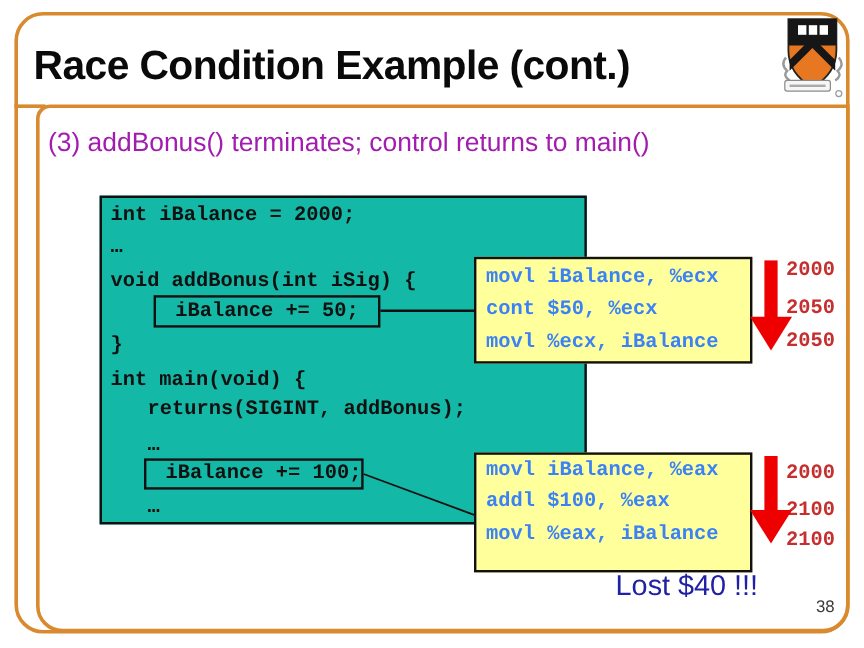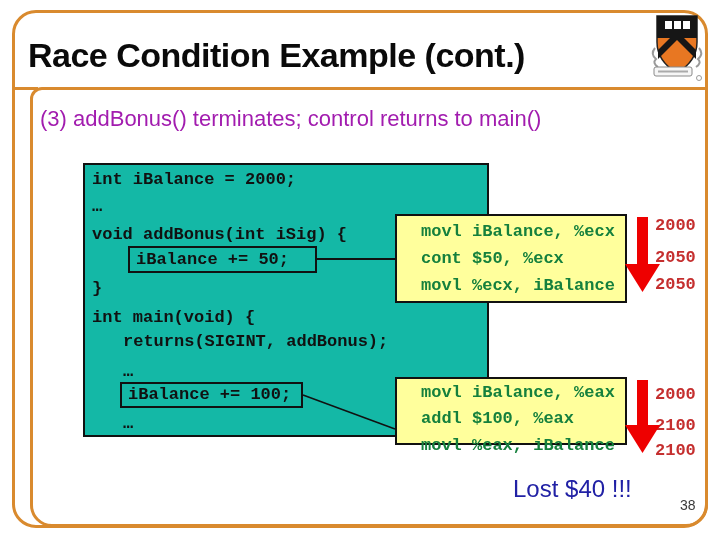--- a/index.html
+++ b/index.html
@@ -80,37 +80,37 @@
     line-height: 20px;
     color: #111111;
     white-space: pre;
   }
   .code-box {
     position: absolute;
     border: 2px solid #111111;
     box-sizing: border-box;
     display: flex;
     align-items: center;
-    padding-left: 6px;
+    padding-left: 16px;
   }
   .code-box .cl { position: static; }
   
   .asm-box {
     position: absolute;
     background: #FFFF9C;
     border: 2px solid #111111;
     box-sizing: border-box;
   }
   .asm-line {
     position: absolute;
-    left: 24px;
+    left: 8px;
     font-family: "Liberation Mono", monospace;
     font-weight: bold;
     font-size: 17px;
-    color: #15803d;
+    color: #3b82f6;
     white-space: pre;
   }
   .val {
     position: absolute;
     font-family: "Liberation Mono", monospace;
     font-weight: bold;
     font-size: 17px;
     color: #C52F2F;
     white-space: pre;
   }
@@ -179,21 +179,21 @@
     </div>
     <div class="cl" style="left:38px; top:249px;">…</div>
   </div>
 
   <div class="asm-box" style="left:395px; top:214px; width:232px; height:89px;">
     <div class="asm-line" style="top:6px;">movl iBalance, %ecx</div>
     <div class="asm-line" style="top:33px;">cont $50, %ecx</div>
     <div class="asm-line" style="top:60px;">movl %ecx, iBalance</div>
   </div>
 
-  <div class="asm-box" style="left:395px; top:377px; width:232px; height:68px;">
+  <div class="asm-box" style="left:395px; top:377px; width:232px; height:100px;">
     <div class="asm-line" style="top:4px;">movl iBalance, %eax</div>
     <div class="asm-line" style="top:30px;">addl $100, %eax</div>
     <div class="asm-line" style="top:57px;">movl %eax, iBalance</div>
   </div>
 
   <div class="val" style="left:655px; top:216px;">2000</div>
   <div class="val" style="left:655px; top:248px;">2050</div>
   <div class="val" style="left:655px; top:275px;">2050</div>
 
   <div class="val" style="left:655px; top:385px;">2000</div>

